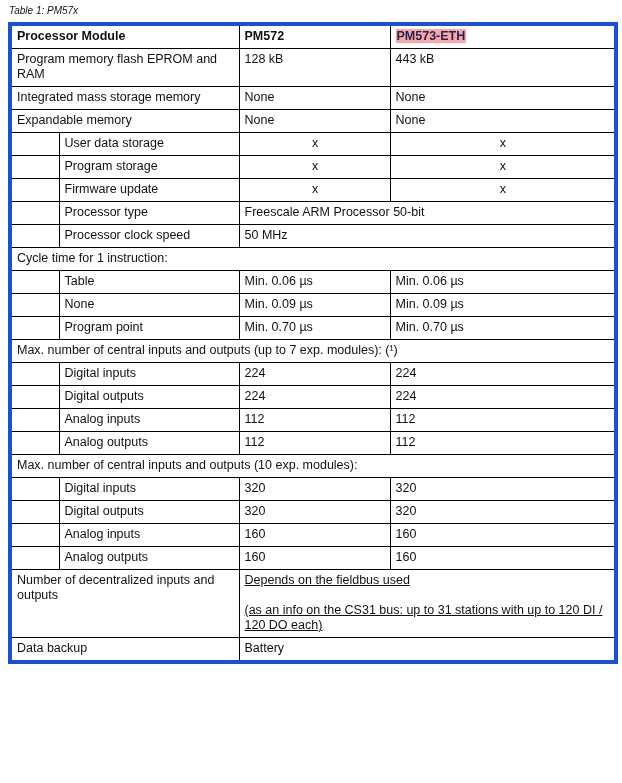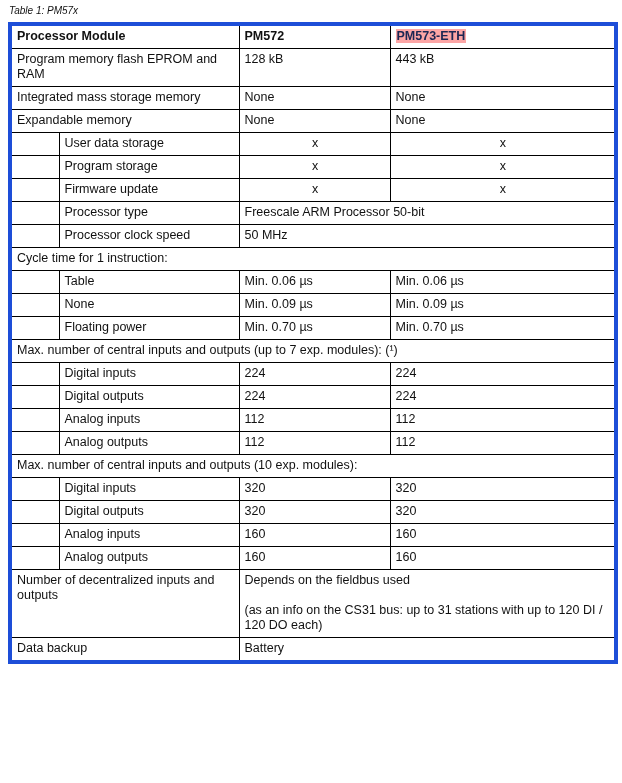--- a/index.html
+++ b/index.html
@@ -45,21 +45,21 @@
     overflow: hidden;
     word-wrap: break-word;
   }
   th { font-weight: bold; }
   td.center { text-align: center; }
   span.hl {
     background: #fca5a5;
     color: #1b2653;
     padding: 0 1px;
   }
-  p.para { margin: 0; }
+  p.para { margin: 0; text-decoration: underline; }
   p.para + p.para { margin-top: 15px; }
 </style>
 </head>
 <body>
 
 <div class="page">
 
   <div class="caption">Table 1: PM57x</div>
 
   <table class="spec">
@@ -130,21 +130,21 @@
           <td>Min. 0.06 µs</td>
         </tr>
         <tr>
           <td></td>
           <td>None</td>
           <td>Min. 0.09 µs</td>
           <td>Min. 0.09 µs</td>
         </tr>
         <tr>
           <td></td>
-          <td>Floating power</td>
+          <td>Program point</td>
           <td>Min. 0.70 µs</td>
           <td>Min. 0.70 µs</td>
         </tr>
         <tr>
           <td colspan="4">Max. number of central inputs and outputs (up to 7 exp. modules): (¹)</td>
         </tr>
         <tr>
           <td></td>
           <td>Digital inputs</td>
           <td>224</td>

